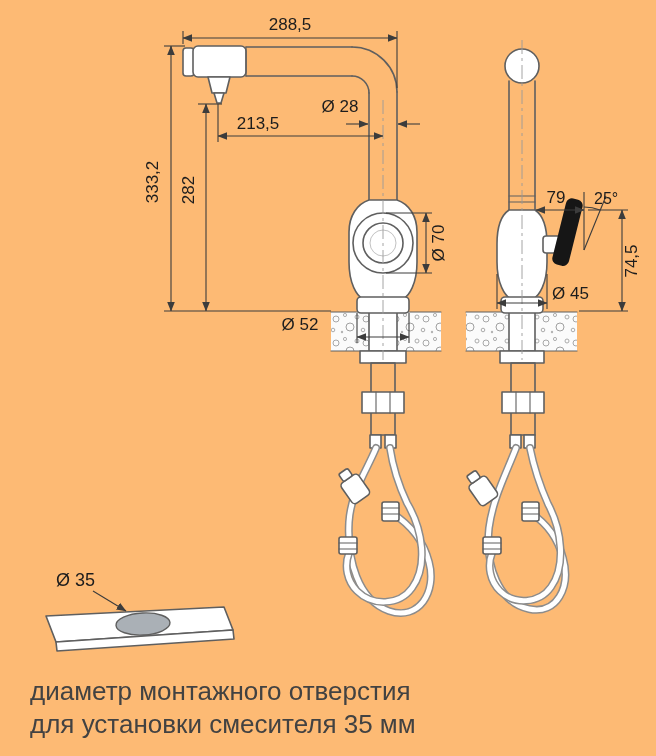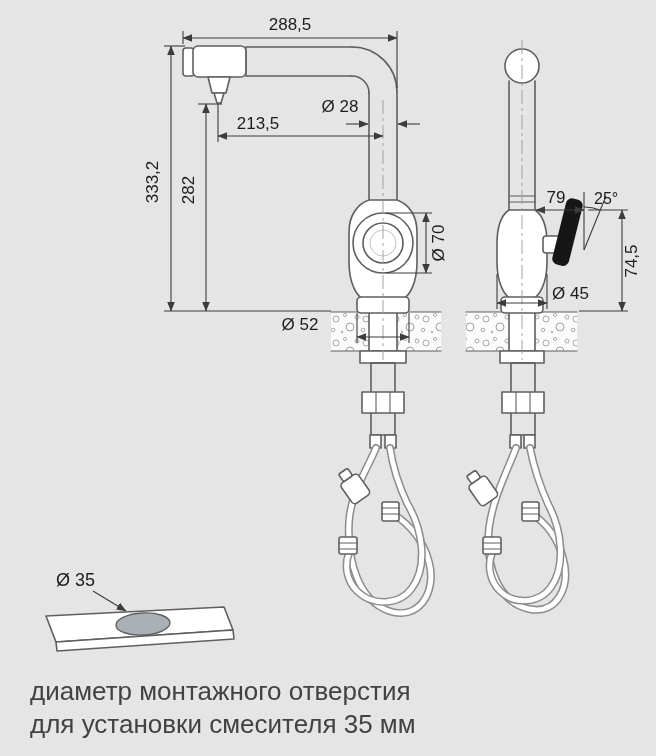--- a/index.html
+++ b/index.html
@@ -1,17 +1,17 @@
 <!DOCTYPE html>
 <html><head>
 <meta charset="utf-8">
 <style>
   html,body{margin:0;padding:0;background:#ffffff;}
   body{width:656px;height:756px;font-family:"Liberation Sans","DejaVu Sans",sans-serif;}
-  .stage{position:relative;width:656px;height:756px;background:#e5e5e5;overflow:hidden;}
+  .stage{position:relative;width:656px;height:756px;background:#fdba74;overflow:hidden;}
   svg{display:block;}
   .outline{stroke:#5f5f5f;stroke-width:1.6;fill:none;stroke-linejoin:round;stroke-linecap:round;}
   .fillwhite{fill:#ffffff;}
   .dimline{stroke:#3c3c3c;stroke-width:1.1;fill:none;}
   .centerline{stroke:#9a9a9a;stroke-width:0.9;stroke-dasharray:14 4 3 4;fill:none;}
   .dim-text{font-size:17px;fill:#1d1d1d;}
   .dim-text-sm{font-size:16px;fill:#1d1d1d;}
   .hole-label{font-size:18px;fill:#1d1d1d;}
   .caption{font-size:26px;fill:#424242;}
   .hose-outer{stroke:#8c8c8c;stroke-width:8;fill:none;stroke-linecap:round;}

